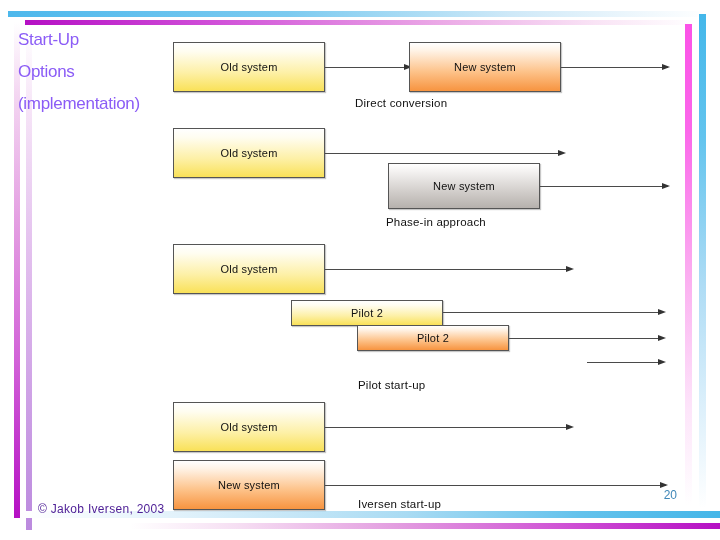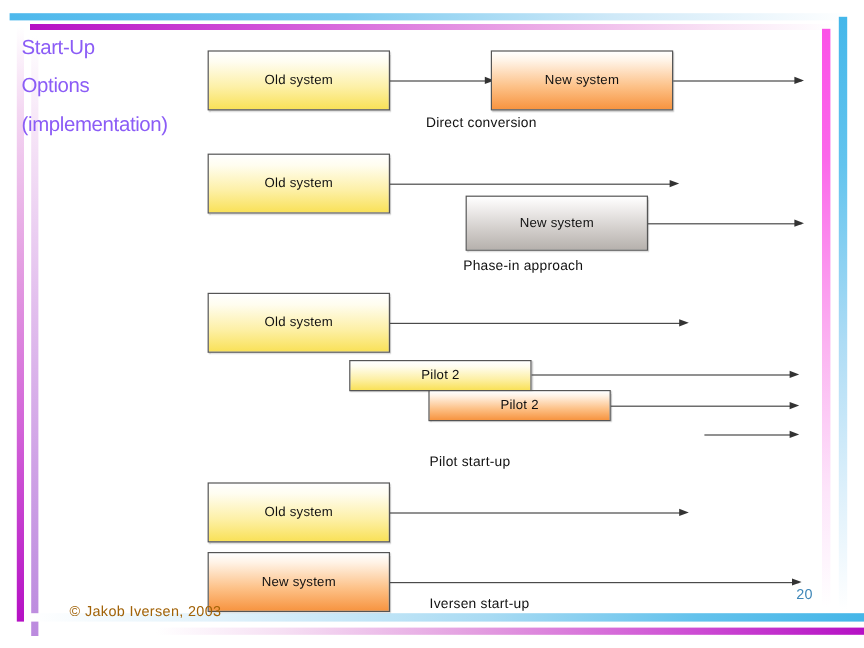--- a/index.html
+++ b/index.html
@@ -129,24 +129,23 @@
     letter-spacing: 0.2px;
     white-space: nowrap;
   }
 
   
   .footer-credit {
     position: absolute;
     left: 38px; bottom: 24px;
     font-family: "Liberation Sans", sans-serif;
     font-size: 12px;
-    color: #a16207;
+    color: #4c1d95;
     letter-spacing: 0.3px;
     white-space: nowrap;
-    margin-left: 20px;
   }
   .page-number {
     position: absolute;
     right: 43px; bottom: 38px;
     font-family: "Liberation Sans", sans-serif;
     font-size: 12px;
     color: #3f87b8;
   }
 </style>
 </head>

